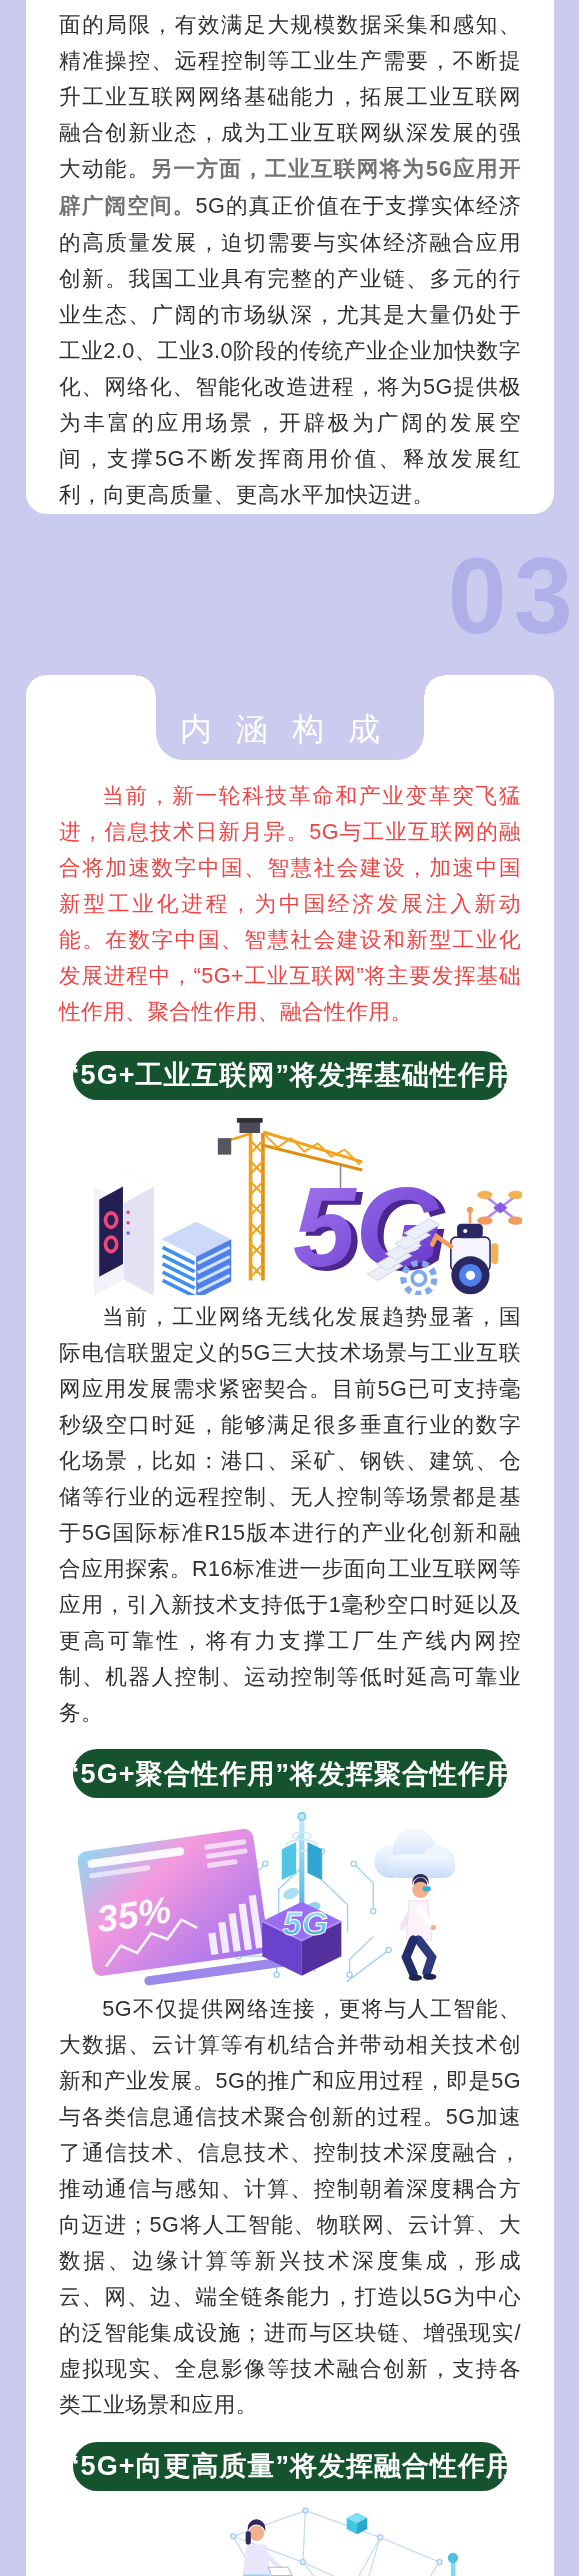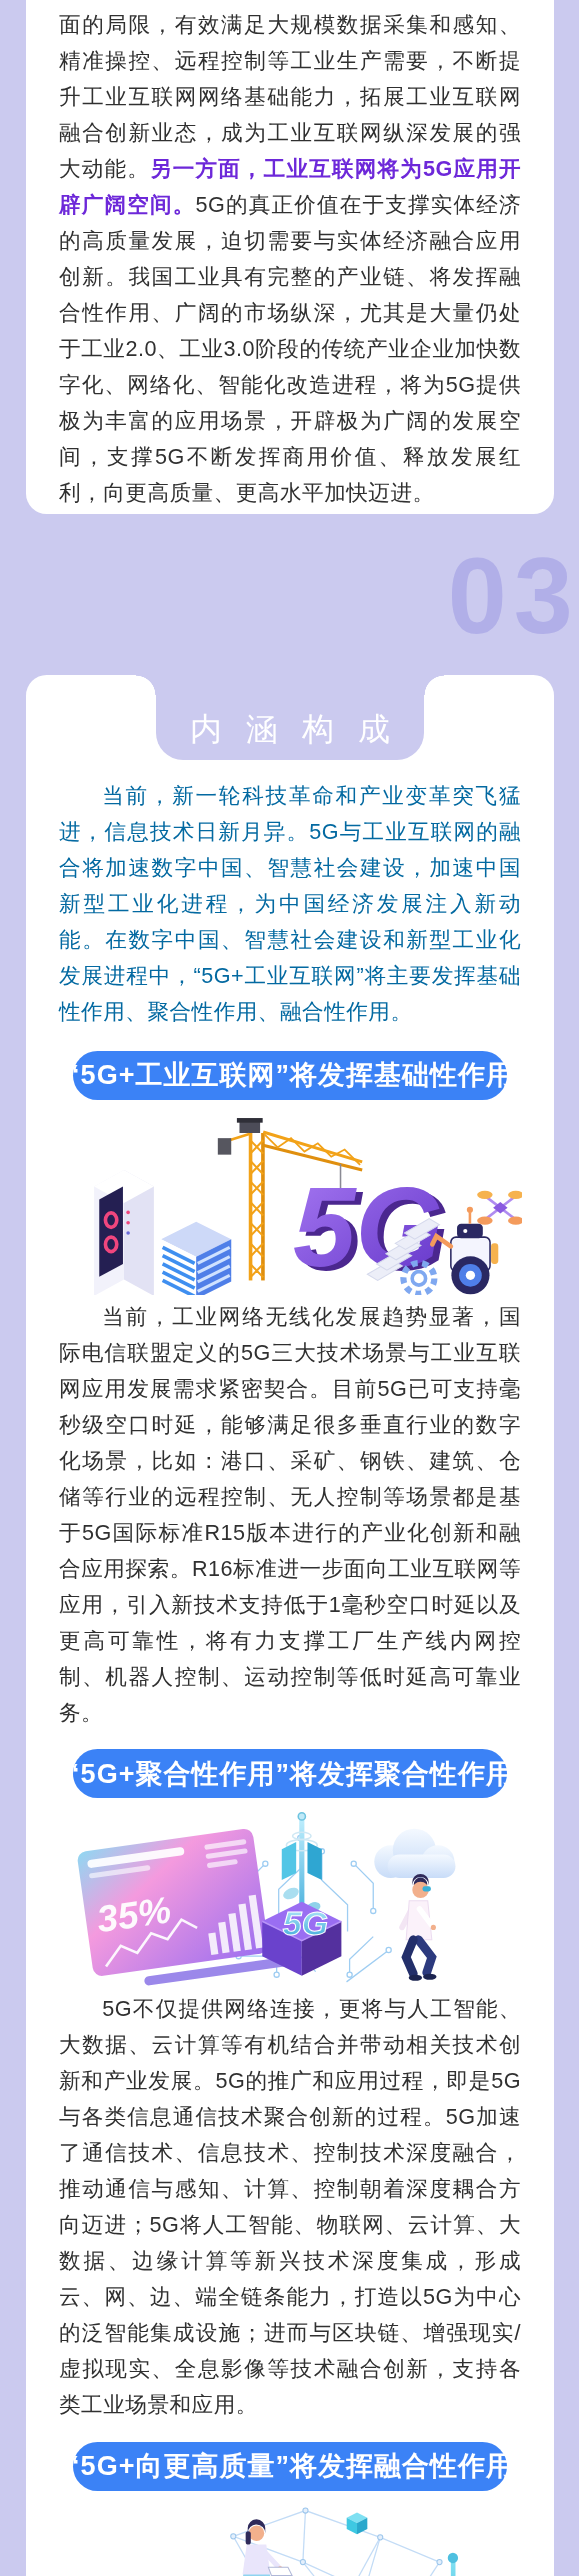--- a/index.html
+++ b/index.html
@@ -23,21 +23,21 @@
   }
   .para{
     font-size:21.6px;
     line-height:36px;
     letter-spacing:0.5px;
     color:#303030;
     text-align:justify;
     margin:0;
   }
   .para.indent{text-indent:2em;}
-  .para .bold{font-weight:bold;color:#6d28d9;}
+  .para .bold{font-weight:bold;color:#737373;font-family:Liberation Mono, monospace;}
   #section-gap{
     height:161px;
     display:flex;align-items:center;justify-content:flex-end;
   }
   #section-number{
     font-size:106px;
     font-weight:bold;
     letter-spacing:7.2px;
     color:#b1afe8;
     line-height:1;
@@ -49,61 +49,61 @@
     box-sizing:border-box;
     overflow:hidden;
     padding-top:103px;
   }
   
   #section-tab{
     position:absolute;top:0;left:50%;transform:translateX(-50%);
     width:268px;height:85px;
     background:#cbcaef;
     border-radius:0 0 27px 27px;
-    display:flex;align-items:flex-end;justify-content:center;
+    display:flex;align-items:flex-end;justify-content:flex-start;
     padding-bottom:8.2px;box-sizing:border-box;
   }
   .tab-flare{position:absolute;top:0;width:19.6px;height:19.6px;}
   .tab-flare.left{
     left:-19.6px;
     background:radial-gradient(circle 19.6px at 0% 100%, rgba(0,0,0,0) 19px, #cbcaef 19.6px);
   }
   .tab-flare.right{
     right:-19.6px;
     background:radial-gradient(circle 19.6px at 100% 100%, rgba(0,0,0,0) 19px, #cbcaef 19.6px);
   }
   #section-title{
     color:#ffffff;
     font-size:32px;
     letter-spacing:24px;
     text-indent:24px;
     white-space:nowrap;
     font-weight:500;
   }
-  .lead{color:#0369a1;}
+  .lead{color:#ef4444;}
   .content-pad{margin:0 33px;}
   .banner{
     width:434px;height:49px;
     margin:18.5px auto 4.1px auto;
-    background:#3b82f6;
+    background:#14532d;
     border-radius:25px;
     display:flex;align-items:center;justify-content:center;
     color:#ffffff;font-size:27px;font-weight:bold;
     letter-spacing:1px;white-space:nowrap;
   }
   .banner.first{margin-top:15.5px;}
   .illus{display:block;margin:4.1px auto 4.1px auto;}
   .mb40{margin-bottom:20.6px;}
   .mb60{}
 </style>
 </head>
 <body>
 
 <div class="card" id="card-top">
-  <p class="para"><span>面的局限，有效满足大规模数据采集和感知、精准操控、远程控制等工业生产需要，不断提升工业互联网网络基础能力，拓展工业互联网融合创新业态，成为工业互联网纵深发展的强大动能。</span><span class="bold">另一方面，工业互联网将为5G应用开辟广阔空间。</span><span>5G的真正价值在于支撑实体经济的高质量发展，迫切需要与实体经济融合应用创新。我国工业具有完整的产业链、将发挥融合性作用、广阔的市场纵深，尤其是大量仍处于工业2.0、工业3.0阶段的传统产业企业加快数字化、网络化、智能化改造进程，将为5G提供极为丰富的应用场景，开辟极为广阔的发展空间，支撑5G不断发挥商用价值、释放发展红利，向更高质量、更高水平加快迈进。</span></p>
+  <p class="para"><span>面的局限，有效满足大规模数据采集和感知、精准操控、远程控制等工业生产需要，不断提升工业互联网网络基础能力，拓展工业互联网融合创新业态，成为工业互联网纵深发展的强大动能。</span><span class="bold">另一方面，工业互联网将为5G应用开辟广阔空间。</span><span>5G的真正价值在于支撑实体经济的高质量发展，迫切需要与实体经济融合应用创新。我国工业具有完整的产业链、多元的行业生态、广阔的市场纵深，尤其是大量仍处于工业2.0、工业3.0阶段的传统产业企业加快数字化、网络化、智能化改造进程，将为5G提供极为丰富的应用场景，开辟极为广阔的发展空间，支撑5G不断发挥商用价值、释放发展红利，向更高质量、更高水平加快迈进。</span></p>
 </div>
 
 <div id="section-gap">
   <div id="section-number">03</div>
 </div>
 
 <div class="card" id="card-main">
 
   <div id="section-tab">
     <div class="tab-flare left"></div>

